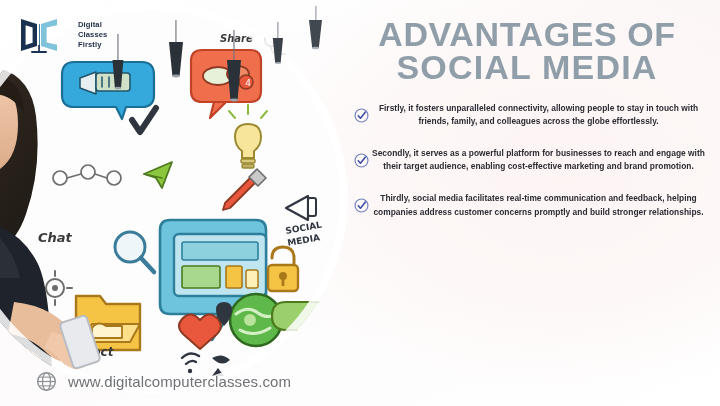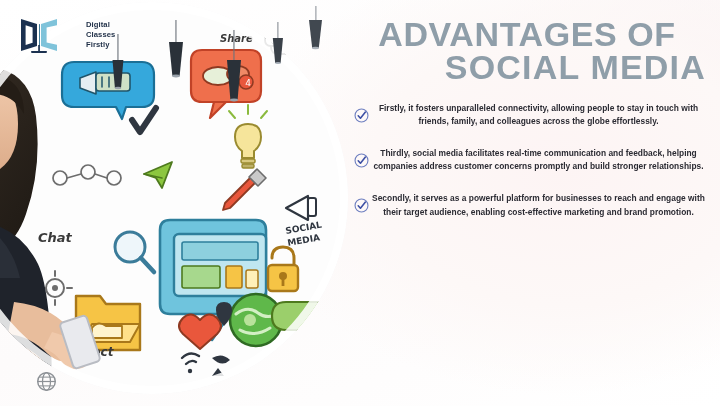--- a/index.html
+++ b/index.html
@@ -23,21 +23,21 @@
       linear-gradient(160deg, #ffffff 0%, #fdfbfb 55%, #ffffff 100%);
   }
 
   
   .logo-block {
     position: absolute;
     left: 16px;
     top: 12px;
     display: flex;
     align-items: center;
-    gap: 24px;
+    gap: 16px;
     z-index: 30;
   }
   .logo-mark { width: 46px; height: 46px; display: block; }
   .logo-text {
     font-size: 7.6px;
     font-weight: bold;
     line-height: 1.32;
     color: #1d2d45;
     letter-spacing: .1px;
     white-space: nowrap;
@@ -83,21 +83,21 @@
   .headline {
     margin: 0;
     text-align: center;
     color: #8f9ea9;
     font-size: 34px;
     line-height: 0.98;
     font-weight: bold;
     letter-spacing: 0.6px;
     text-transform: uppercase;
   }
-  .headline .l2 { display: block; letter-spacing: 1.2px; text-align: right; }
+  .headline .l2 { display: block; letter-spacing: 1.2px; }
 
   .subhead {
     margin: 11px auto 0;
     width: 330px;
     text-align: center;
     color: #b9b2b6;
     font-size: 8.4px;
     font-weight: bold;
     line-height: 1.5;
     letter-spacing: .05px;
@@ -390,41 +390,42 @@
         <span class="bullet-text">Firstly, it fosters unparalleled connectivity, allowing people to stay in touch with friends, family, and colleagues across the globe effortlessly.</span>
       </div>
 
       <div class="bullet">
         <span class="check-icon-wrap">
           <svg class="check-icon" viewBox="0 0 20 20" xmlns="http://www.w3.org/2000/svg">
             <circle cx="10" cy="10" r="8.6" fill="none" stroke="#6e7fc0" stroke-width="1.5"></circle>
             <path d="M5.6 10.4 L8.6 13.6 L15.2 5.4" fill="none" stroke="#3c4fa4" stroke-width="2.1" stroke-linecap="round" stroke-linejoin="round"></path>
           </svg>
         </span>
-        <span class="bullet-text">Thirdly, social media facilitates real-time communication and feedback, helping companies address customer concerns promptly and build stronger relationships.</span>
+        <span class="bullet-text">Secondly, it serves as a powerful platform for businesses to reach and engage with their target audience, enabling cost-effective marketing and brand promotion.</span>
       </div>
 
       <div class="bullet">
         <span class="check-icon-wrap">
           <svg class="check-icon" viewBox="0 0 20 20" xmlns="http://www.w3.org/2000/svg">
             <circle cx="10" cy="10" r="8.6" fill="none" stroke="#6e7fc0" stroke-width="1.5"></circle>
             <path d="M5.6 10.4 L8.6 13.6 L15.2 5.4" fill="none" stroke="#3c4fa4" stroke-width="2.1" stroke-linecap="round" stroke-linejoin="round"></path>
           </svg>
         </span>
-        <span class="bullet-text">Secondly, it serves as a powerful platform for businesses to reach and engage with their target audience, enabling cost-effective marketing and brand promotion.</span>
+        <span class="bullet-text">Thirdly, social media facilitates real-time communication and feedback, helping companies address customer concerns promptly and build stronger relationships.</span>
       </div>
 
     </div>
   </div>
 
   <div class="footer">
     <span class="globe-icon-wrap">
       <svg class="globe-icon" viewBox="0 0 22 22" xmlns="http://www.w3.org/2000/svg">
         <circle cx="11" cy="11" r="9.2" fill="none" stroke="#8d9196" stroke-width="1.5"></circle>
         <ellipse cx="11" cy="11" rx="4.2" ry="9.2" fill="none" stroke="#8d9196" stroke-width="1.3"></ellipse>
         <line x1="1.8" y1="11" x2="20.2" y2="11" stroke="#8d9196" stroke-width="1.3"></line>
         <line x1="3.3" y1="6.4" x2="18.7" y2="6.4" stroke="#8d9196" stroke-width="1.1"></line>
         <line x1="3.3" y1="15.6" x2="18.7" y2="15.6" stroke="#8d9196" stroke-width="1.1"></line>
       </svg>
     </span>
+    <span class="site-url">www.digitalcomputerclasses.com</span>
   </div>
 
 </div>
 
 </body></html>

